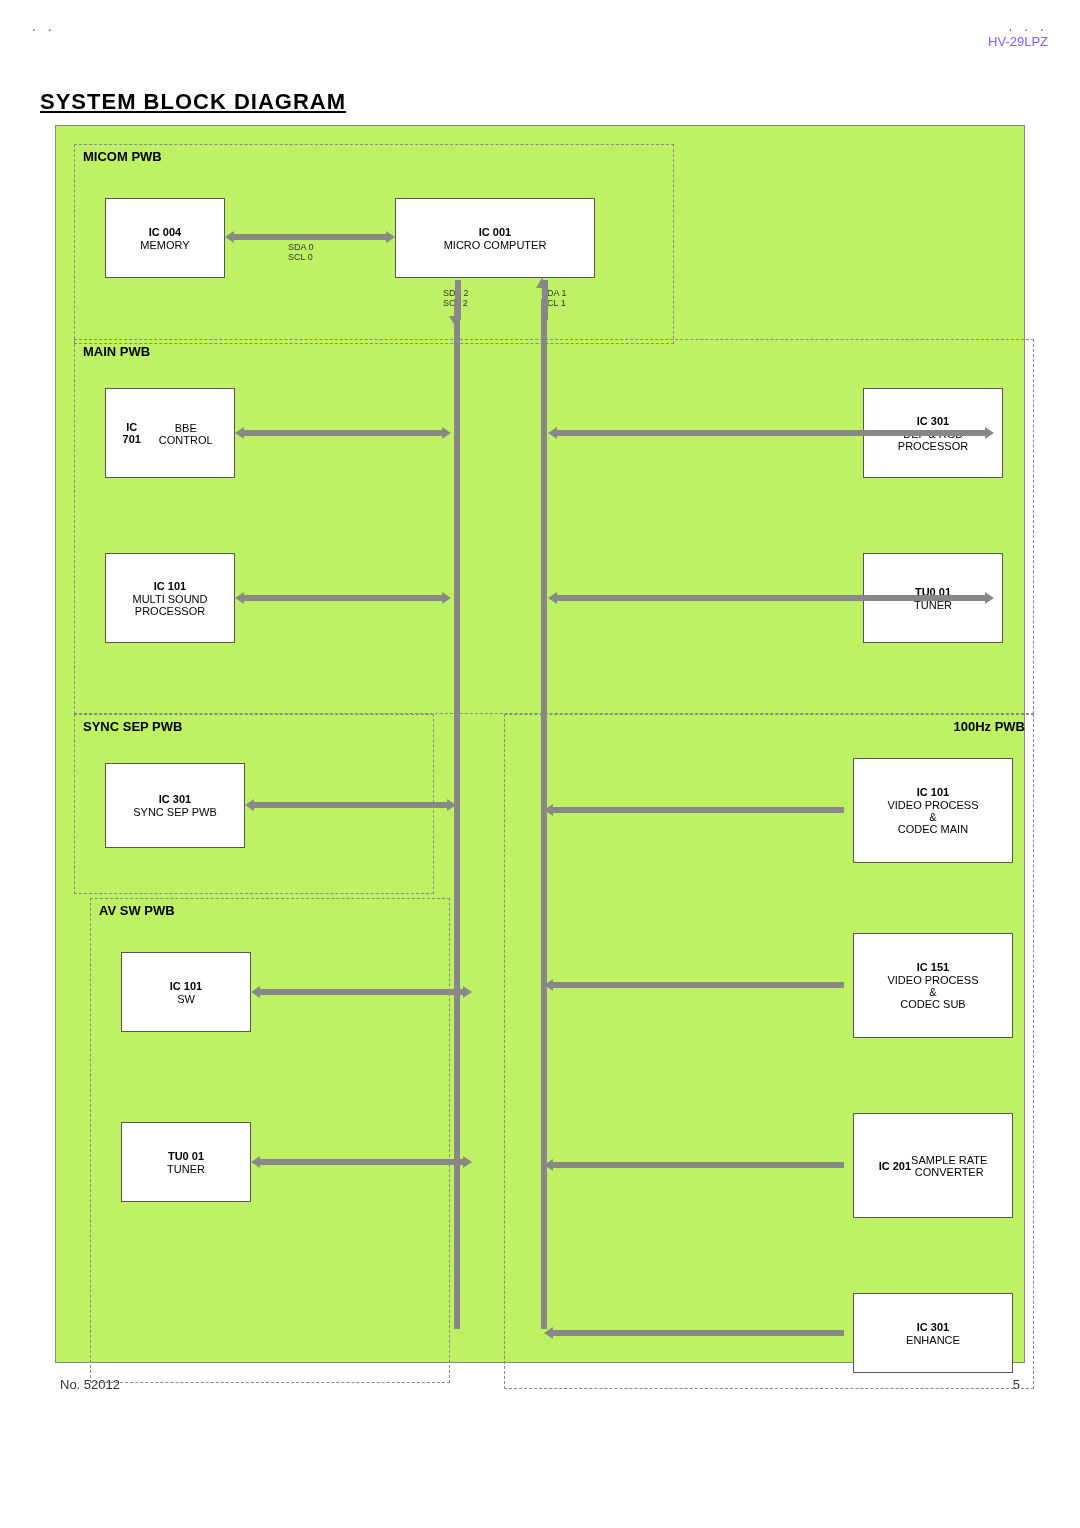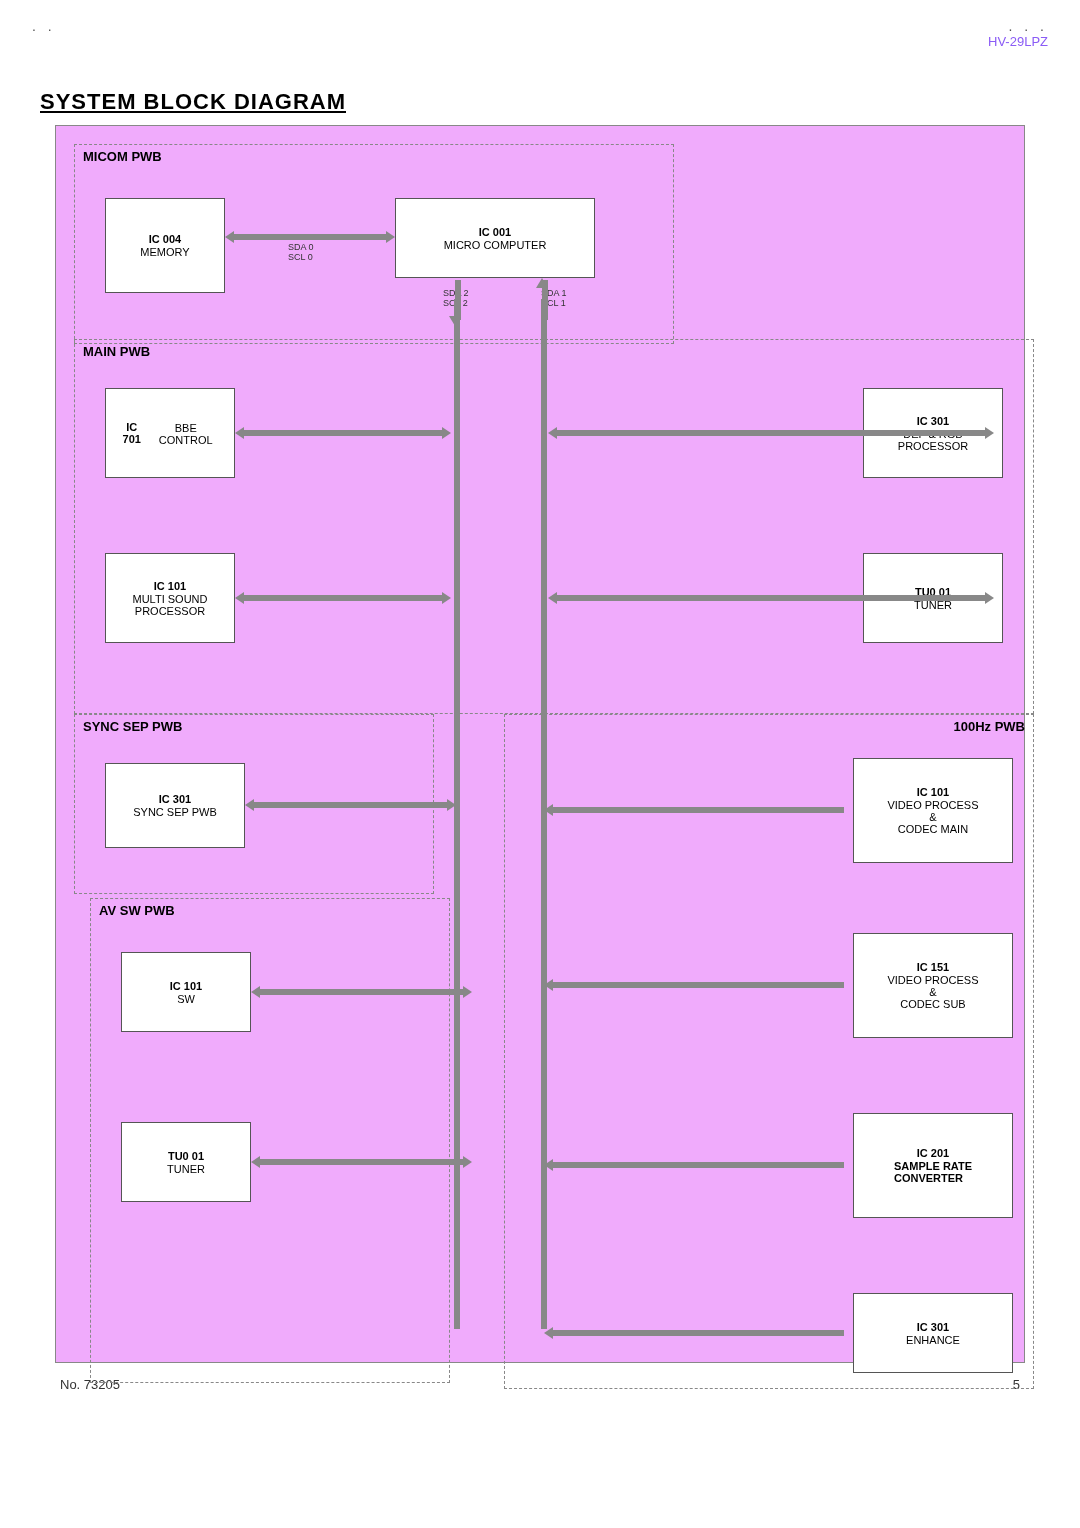--- a/index.html
+++ b/index.html
@@ -32,21 +32,21 @@
       font-size: 22px;
       font-weight: bold;
       text-decoration: underline;
       letter-spacing: 1px;
     }
     .diagram-outer {
       margin: 0 55px;
       border: 1.5px solid #888;
       padding: 18px 18px 18px 18px;
       position: relative;
-      background: #f0abfc;
+      background: #bef264;
     }
     .section-label {
       font-size: 13px;
       font-weight: bold;
       padding: 4px 8px;
     }
     
     .ic-box {
       border: 1.5px solid #555;
       padding: 6px 10px;
@@ -144,21 +144,21 @@
   <span class="page-title">SYSTEM BLOCK DIAGRAM</span>
 </div>
 
 <div class="diagram-outer">
   <div class="diagram-inner">
 
     <div style="position:absolute;top:0;left:0;width:600px;border:1.5px dashed #888;">
       <div class="section-label">MICOM PWB</div>
       <div style="position:relative;height:175px;">
 
-        <div class="ic-box" style="left:30px;top:30px;width:120px;height:95px;display:flex;flex-direction:column;align-items:center;justify-content:center;">
+        <div class="ic-box" style="left:30px;top:30px;width:120px;height:80px;display:flex;flex-direction:column;align-items:center;justify-content:center;">
           <span class="ic-num">IC 004</span>
           <span class="ic-name">MEMORY</span>
         </div>
 
         <div class="ic-box" style="left:320px;top:30px;width:200px;height:80px;display:flex;flex-direction:column;align-items:center;justify-content:center;">
           <span class="ic-num">IC 001</span>
           <span class="ic-name">MICRO COMPUTER</span>
         </div>
 
         <div class="connector" style="left:158px;top:66px;width:154px;"></div>
@@ -239,23 +239,23 @@
 
         <div class="connector-left" style="left:47px;top:69px;width:292px;"></div>
 
         <div class="ic-box" style="right:20px;top:195px;width:160px;height:105px;display:flex;flex-direction:column;align-items:center;justify-content:center;">
           <span class="ic-num">IC 151</span>
           <span class="ic-name" style="white-space:pre-line;text-align:center;font-size:11px;">VIDEO PROCESS<br>&amp;<br>CODEC SUB</span>
         </div>
 
         <div class="connector-left" style="left:47px;top:244px;width:292px;"></div>
 
-        <div class="ic-box" style="right:20px;top:375px;width:160px;height:105px;display:flex;flex-direction:column;align-items:center;justify-content:center;">
+        <div class="ic-box" style="right:20px;top:375px;width:160px;height:105px;display:flex;flex-direction:row;align-items:center;justify-content:center;">
           <span class="ic-num">IC 201</span>
-          <span class="ic-name" style="white-space:pre-line;text-align:left;font-size:11px;font-weight:bold;">SAMPLE RATE<br>CONVERTER</span>
+          <span class="ic-name" style="white-space:pre-line;text-align:center;font-size:11px;">SAMPLE RATE<br>CONVERTER</span>
         </div>
 
         <div class="connector-left" style="left:47px;top:424px;width:292px;"></div>
 
         <div class="ic-box" style="right:20px;top:555px;width:160px;height:80px;display:flex;flex-direction:column;align-items:center;justify-content:center;">
           <span class="ic-num">IC 301</span>
           <span class="ic-name">ENHANCE</span>
         </div>
 
         <div class="connector-left" style="left:47px;top:592px;width:292px;"></div>
@@ -279,15 +279,15 @@
         </div>
 
         <div class="connector" style="left:168px;top:237px;width:205px;"></div>
       </div>
     </div>
 
   </div>
 </div>
 
 <div class="page-footer">
-  <span>No. 73205</span>
+  <span>No. 52012</span>
   <span>5</span>
 </div>
 
 </body></html>

